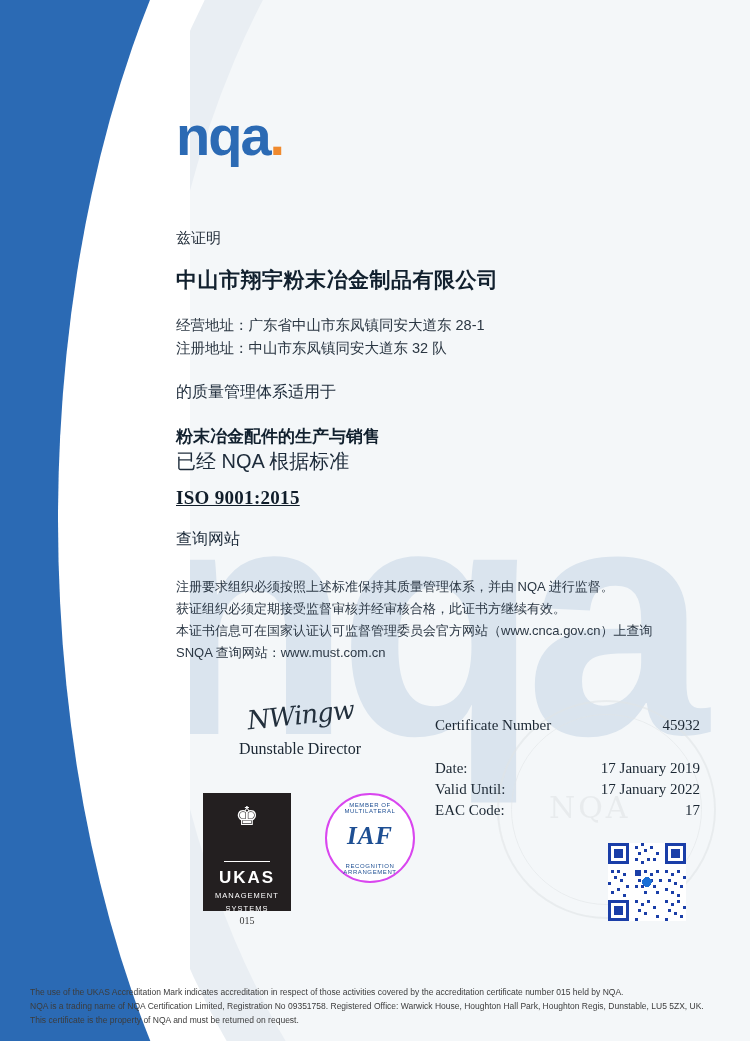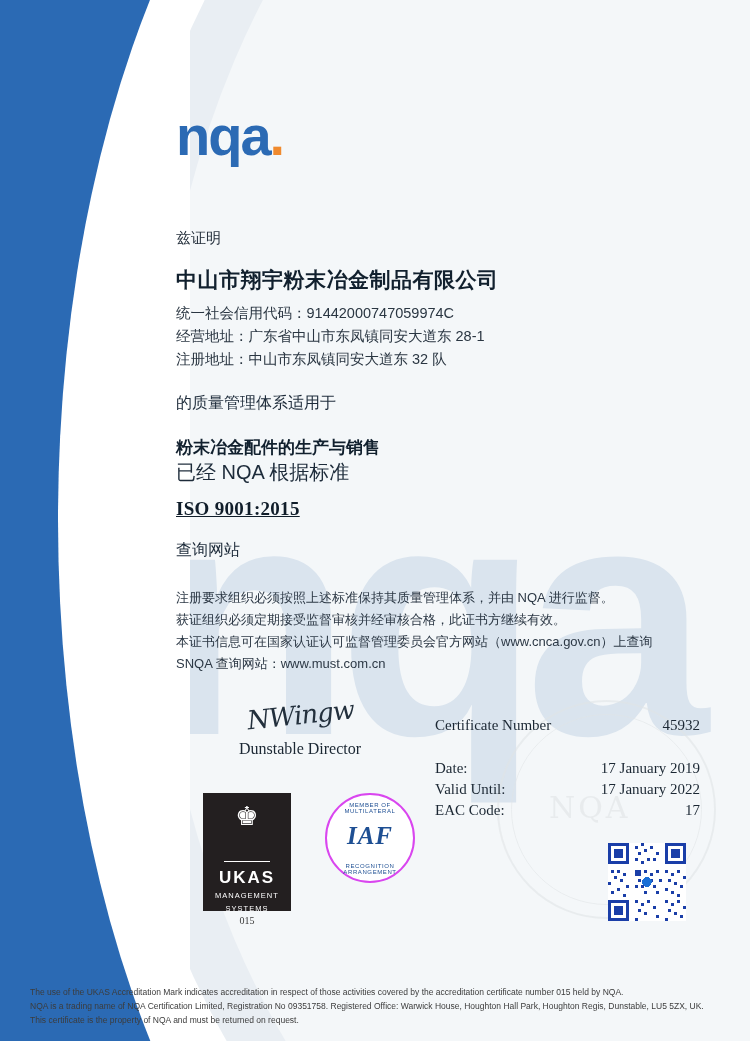--- a/index.html
+++ b/index.html
@@ -153,21 +153,21 @@
   }
   .line-sm {
     font-size: 15px;
     line-height: 25px;
     color: #26313d;
   }
   .company {
     font-size: 21px;
     font-weight: bold;
     margin-top: 16px;
-    margin-bottom: 8px;
+    margin-bottom: 20px;
     color: #11202e;
     letter-spacing: .5px;
   }
   .addr {
     font-size: 14.5px;
     line-height: 23px;
     color: #2a3642;
   }
   .mid {
     font-size: 16px;
@@ -368,21 +368,20 @@
 
     <div class="logo">
       <span>nqa</span><span class="dot">.</span>
     </div>
 
     <div class="body-text">
       <div class="line-sm">兹证明</div>
 
       <div class="company">中山市翔宇粉末冶金制品有限公司</div>
 
-      <div class="addr">统一社会信用代码：91442000747059974C</div>
       <div class="addr">经营地址：广东省中山市东凤镇同安大道东 28-1</div>
       <div class="addr">注册地址：中山市东凤镇同安大道东 32 队</div>
 
       <div class="mid">的质量管理体系适用于</div>
 
       <div class="scope">粉末冶金配件的生产与销售</div>
 
       <div class="std-intro">已经 NQA 根据标准</div>
 
       <div class="std">ISO 9001:2015</div>

